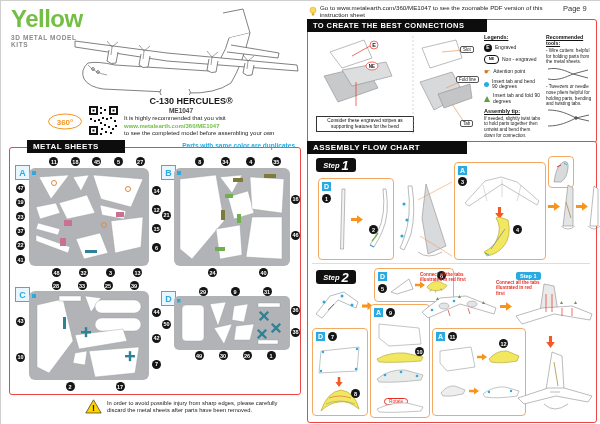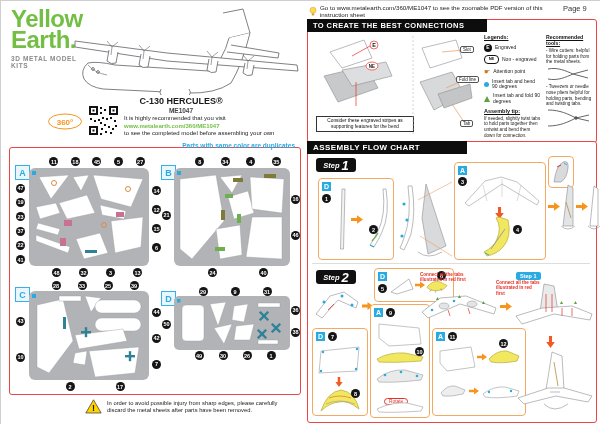--- a/index.html
+++ b/index.html
@@ -46,21 +46,20 @@
   .pgnum{font-size:7.5px;color:#333;}
   .topnote{font-size:6.2px;color:#222;display:flex;align-items:center;gap:3px;}
 </style>
 </head>
 <body>
 
 <div class="page">
 
   <div class="abs" style="left:10px;top:7px;width:70px;">
     <div class="logo">Yellow</div>
-    <div class="logo">Earth.</div>
     <div class="tagline">3D METAL MODEL KITS</div>
   </div>
 
   <svg class="abs" style="left:72px;top:2px;" width="226" height="92" viewBox="0 0 226 92">
     <g fill="none" stroke="#5f6164" stroke-width="0.8">
       <path d="M150,10 L170,6 L177,30 L156,35" fill="#fff"></path>
       <path d="M156,35 Q150,58 136,68 L42,62 Q24,58 15,60 Q7,67 11,76 Q16,84 30,86 L114,90 Q142,91 158,80 Q169,62 177,30" fill="#fff"></path>
       <path d="M15,62 Q22,70 34,72" stroke-width="0.6"></path>
       <circle cx="20" cy="66" r="1.4"></circle>
         <circle cx="25" cy="69" r="1.4"></circle>
@@ -71,21 +70,21 @@
       <path d="M136,56 L134,67 Q138,71 143,69 L145,58" fill="#fff"></path>
       <path d="M172,60 L170,70 Q174,74 179,72 L181,62" fill="#fff"></path>
       <path d="M39,44 l-5,-6 M39,44 l6,-5 M39,44 l-1,8" stroke-width="0.6"></path>
       <path d="M71,48 l-5,-6 M71,48 l6,-5 M71,48 l-1,8" stroke-width="0.6"></path>
       <path d="M139,54 l-5,-6 M139,54 l6,-5 M139,54 l-1,8" stroke-width="0.6"></path>
       <path d="M175,58 l-5,-6 M175,58 l6,-5 M175,58 l-1,8" stroke-width="0.6"></path>
       <path d="M88,86 Q84,94 96,94 L112,94 Q120,92 116,86" fill="#fff"></path>
     </g>
   </svg>
 
-  <div class="abs" style="left:80px;top:95px;width:200px;text-align:center;font-weight:700;font-size:9px;">C-130 HERCULES®</div>
+  <div class="abs" style="left:90px;top:95px;width:200px;text-align:center;font-weight:700;font-size:9px;">C-130 HERCULES®</div>
   <div class="abs" style="left:80px;top:106px;width:200px;text-align:center;font-weight:700;font-size:6.5px;color:#444;">ME1047</div>
   <div class="abs small" style="left:123px;top:114px;width:176px;">
     <div>It is highly recommended that you visit</div>
     <div class="url">www.metalearth.com/360/ME1047</div>
     <div>to see the completed model before assembling your own</div>
   </div>
 
   <svg class="abs" style="left:46px;top:112px;" width="36" height="17" viewBox="0 0 36 17">
     <ellipse cx="18" cy="8.5" rx="16.5" ry="7.5" fill="none" stroke="#f7941d" stroke-width="1"></ellipse>
     <text x="18" y="11.5" text-anchor="middle" font-size="8" font-weight="bold" fill="#f7941d">360°</text>
@@ -119,20 +118,21 @@
         <rect x="24" y="23" width="2" height="2"></rect>
         <rect x="13" y="23" width="2" height="2"></rect>
       <rect x="17" y="26" width="2" height="2"></rect>
         <rect x="22" y="27" width="2" height="2"></rect>
         <rect x="27" y="20" width="2" height="2"></rect>
       <rect x="12" y="28" width="2" height="2"></rect>
     </g>
   </svg>
 
   <div class="abs panel" style="left:8px;top:146px;width:290px;height:246px;"></div>
+  <div class="abs bar" style="left:26px;top:139px;width:86px;height:13px;font-size:8px;">METAL SHEETS</div>
   <div class="abs cyan-note" style="left:150px;top:141px;width:144px;">Parts with same color are duplicates</div>
 
   <div class="abs" style="left:14px;top:156px;width:146px;height:120px;">
     <div class="tile abs" style="left:0;top:8px;width:13px;height:13px;font-size:9px;">A</div>
     <div class="corow abs" style="left:28px;top:0;width:108px;height:9px;">
         <span class="co">11</span>
         <span class="co">18</span>
         <span class="co">45</span>
         <span class="co">5</span>
         <span class="co">27</span>

